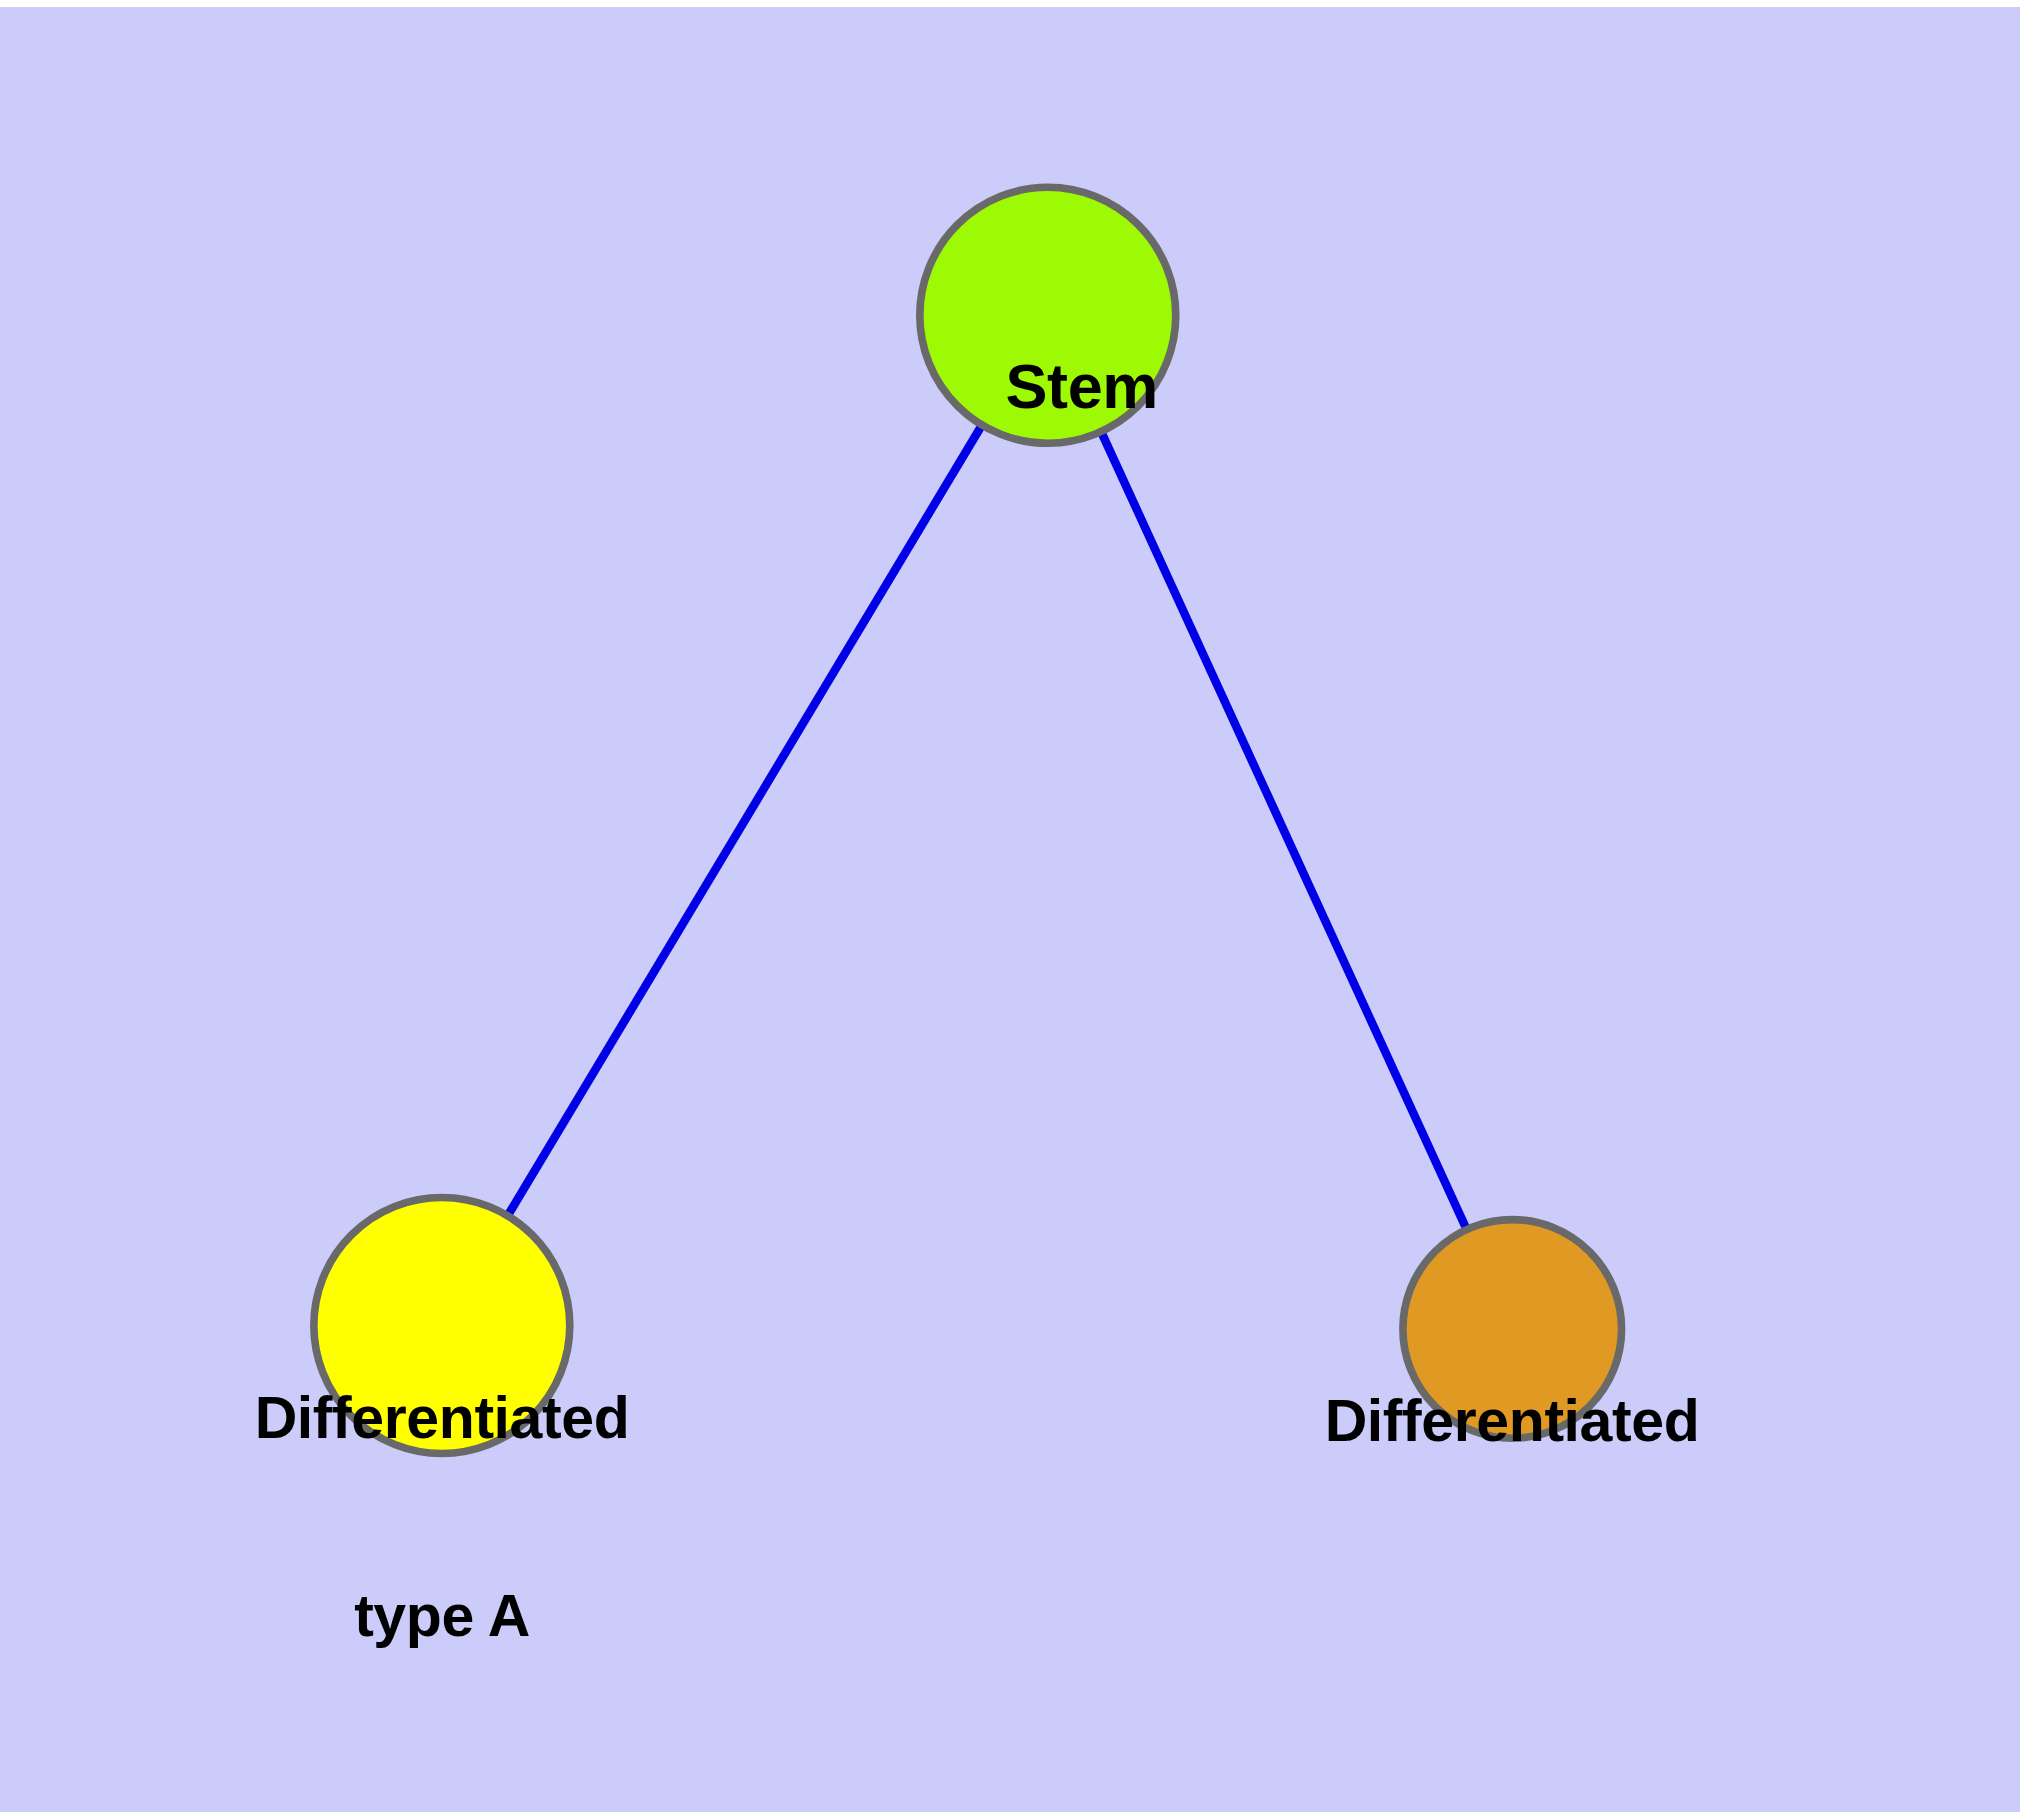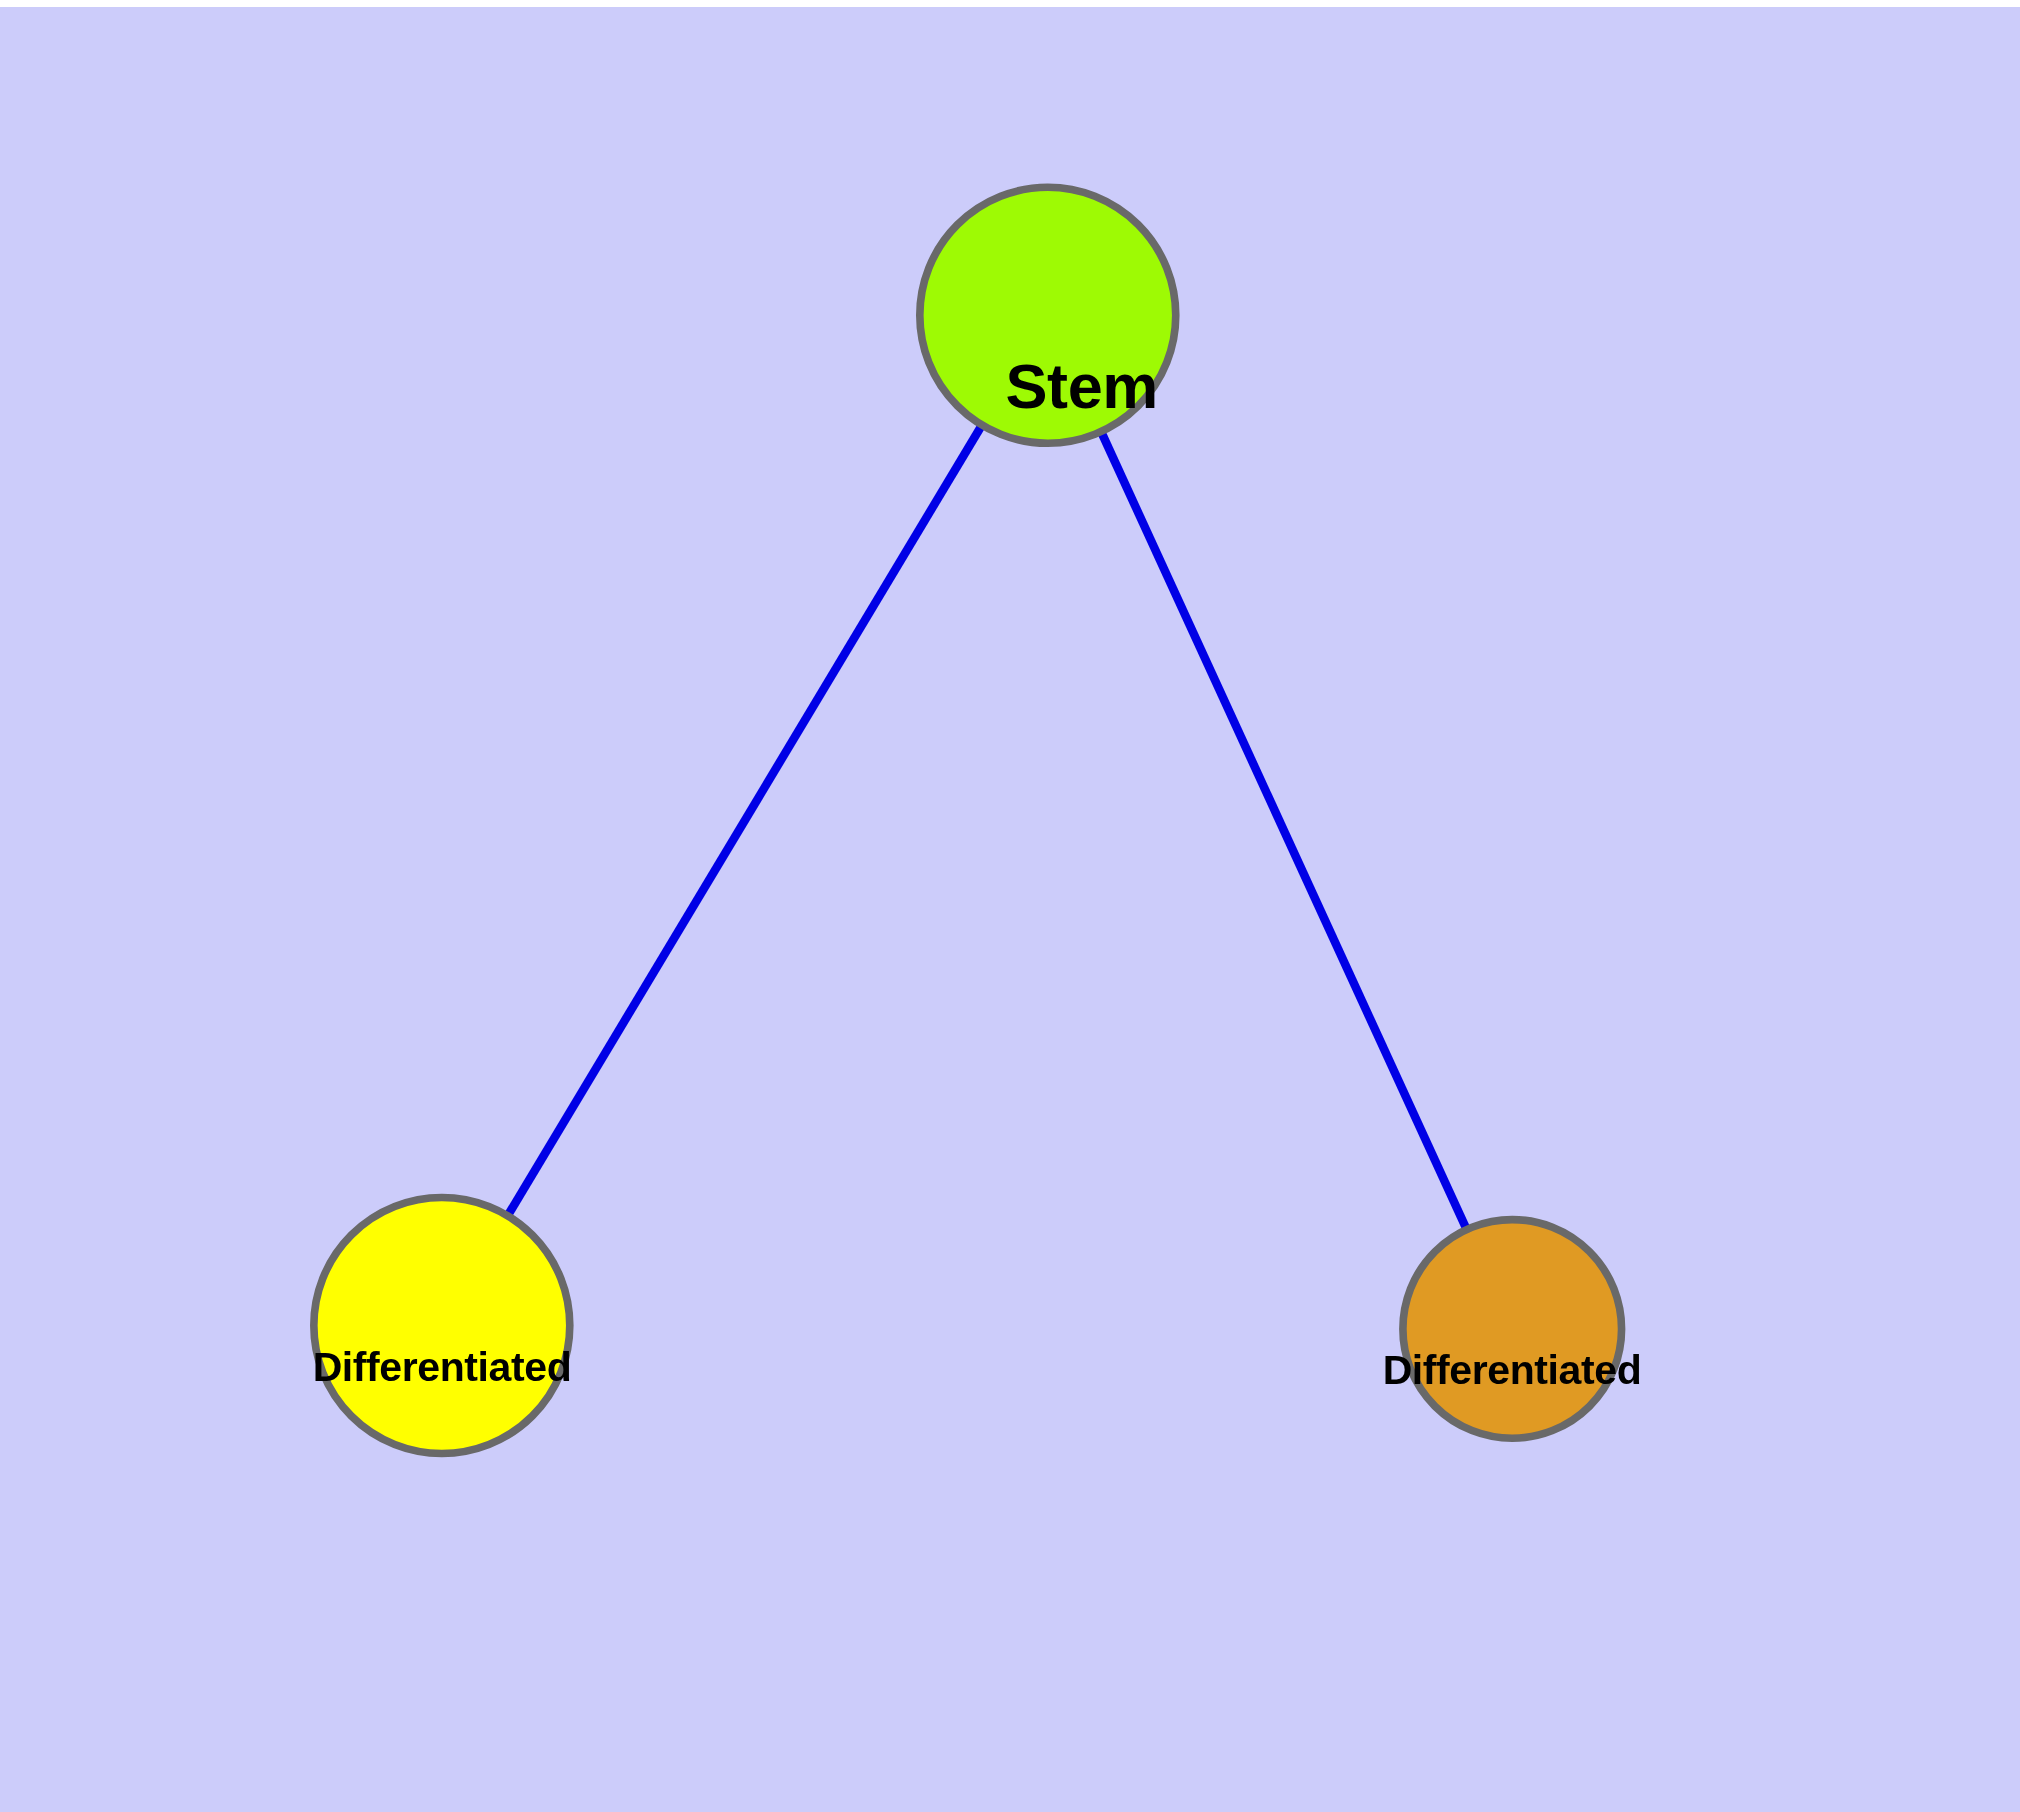--- a/index.html
+++ b/index.html
@@ -37,21 +37,21 @@
     color: #000000;
     line-height: 1.12;
     white-space: pre;
     letter-spacing: -0.4px;
     pointer-events: none;
   }
   .node-label.stem-label {
     font-size: 63px;
   }
   .node-label.leaf-label {
-    font-size: 41px;
+    font-size: 59px;
   }
 </style>
 </head>
 <body>
 
 <div id="canvas">
   <div id="plot-area" style="background: rgb(204, 204, 250);"></div>
 
   <svg id="graph-svg" viewBox="0 0 2384 2138">
     <g>
@@ -64,19 +64,20 @@
       <circle cx="1784" cy="1568" r="129" fill="#e09a23" stroke="#696969" stroke-width="9"></circle>
     </g>
   </svg>
 
   <div class="node-label stem-label" style="left:793px; top:280px; width:509px;">
     <span>Stem</span>
   </div>
 
   <div class="node-label leaf-label" style="left:103px; top:1253px; width:678px;">
     <div>Differentiated</div>
+    <div>type A</div>
   </div>
 
   <div class="node-label leaf-label" style="left:1173px; top:1256px; width:678px;">
     <div>Differentiated</div>
   </div>
 </div>
 
 
 </body></html>

